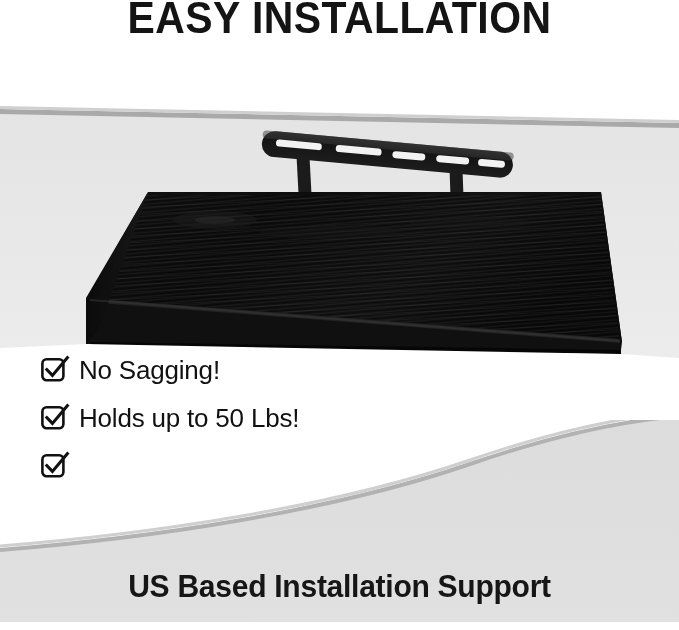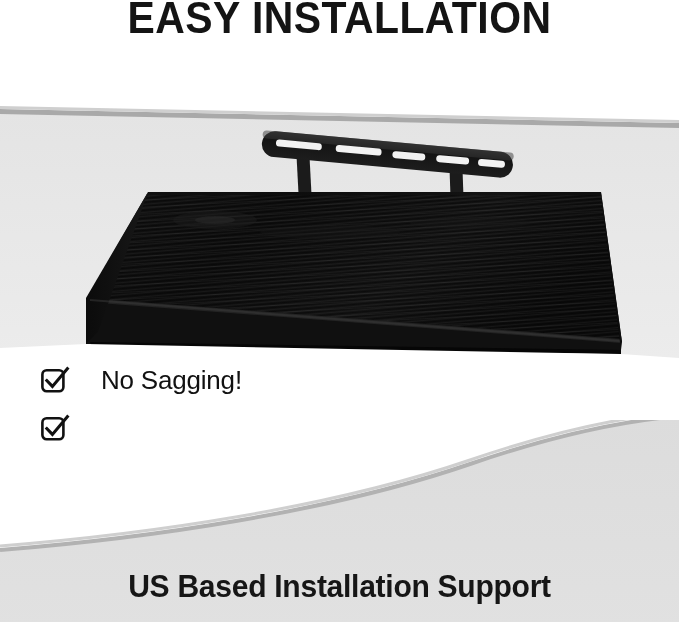--- a/index.html
+++ b/index.html
@@ -25,21 +25,21 @@
     transform:scaleX(0.93);
     transform-origin:50% 0;
     white-space:nowrap;
   }
 
   
   #photo{ position:absolute; left:0; top:92px; width:679px; height:300px; }
 
   
   #checklist{ position:absolute; left:42px; top:356px; width:430px; }
-  .check-row{ display:flex; align-items:center; height:48px;gap:22px; }
+  .check-row{ display:flex; align-items:flex-start; height:48px; }
   .cbox{ width:26px; height:26px; position:relative; flex:0 0 26px; margin-right:11px; }
   .cbox svg{ display:block; width:30px; height:30px; margin:-2px 0 0 -2px; }
   .check-label{
     font-size:26px; line-height:28px; color:#111; font-weight:400;
     font-family:"Liberation Sans", sans-serif;
     letter-spacing:-0.2px; white-space:nowrap;
   }
 
   
   #footer-band{ position:absolute; left:0; top:420px; width:679px; height:210px; }
@@ -177,20 +177,29 @@
     <div class="check-row">
       <span class="cbox">
         <svg viewBox="0 0 30 30" xmlns="http://www.w3.org/2000/svg">
           <rect x="2.4" y="5.2" width="21" height="21" rx="4.2" ry="4.2" fill="none" stroke="#111111" stroke-width="2.6"></rect>
           <path d="M6.8 15.6 L12.4 21.4 L27.4 3.6" fill="none" stroke="#111111" stroke-width="3" stroke-linecap="square"></path>
         </svg>
       </span>
       <span class="check-label">No Sagging!</span>
     </div>
 
+    <div class="check-row">
+      <span class="cbox">
+        <svg viewBox="0 0 30 30" xmlns="http://www.w3.org/2000/svg">
+          <rect x="2.4" y="5.2" width="21" height="21" rx="4.2" ry="4.2" fill="none" stroke="#111111" stroke-width="2.6"></rect>
+          <path d="M6.8 15.6 L12.4 21.4 L27.4 3.6" fill="none" stroke="#111111" stroke-width="3" stroke-linecap="square"></path>
+        </svg>
+      </span>
+      <span class="check-label">Holds up to 50 Lbs!</span>
+    </div>
 
     <div class="check-row">
       <span class="cbox">
         <svg viewBox="0 0 30 30" xmlns="http://www.w3.org/2000/svg">
           <rect x="2.4" y="5.2" width="21" height="21" rx="4.2" ry="4.2" fill="none" stroke="#111111" stroke-width="2.6"></rect>
           <path d="M6.8 15.6 L12.4 21.4 L27.4 3.6" fill="none" stroke="#111111" stroke-width="3" stroke-linecap="square"></path>
         </svg>
       </span>
     </div>
 

